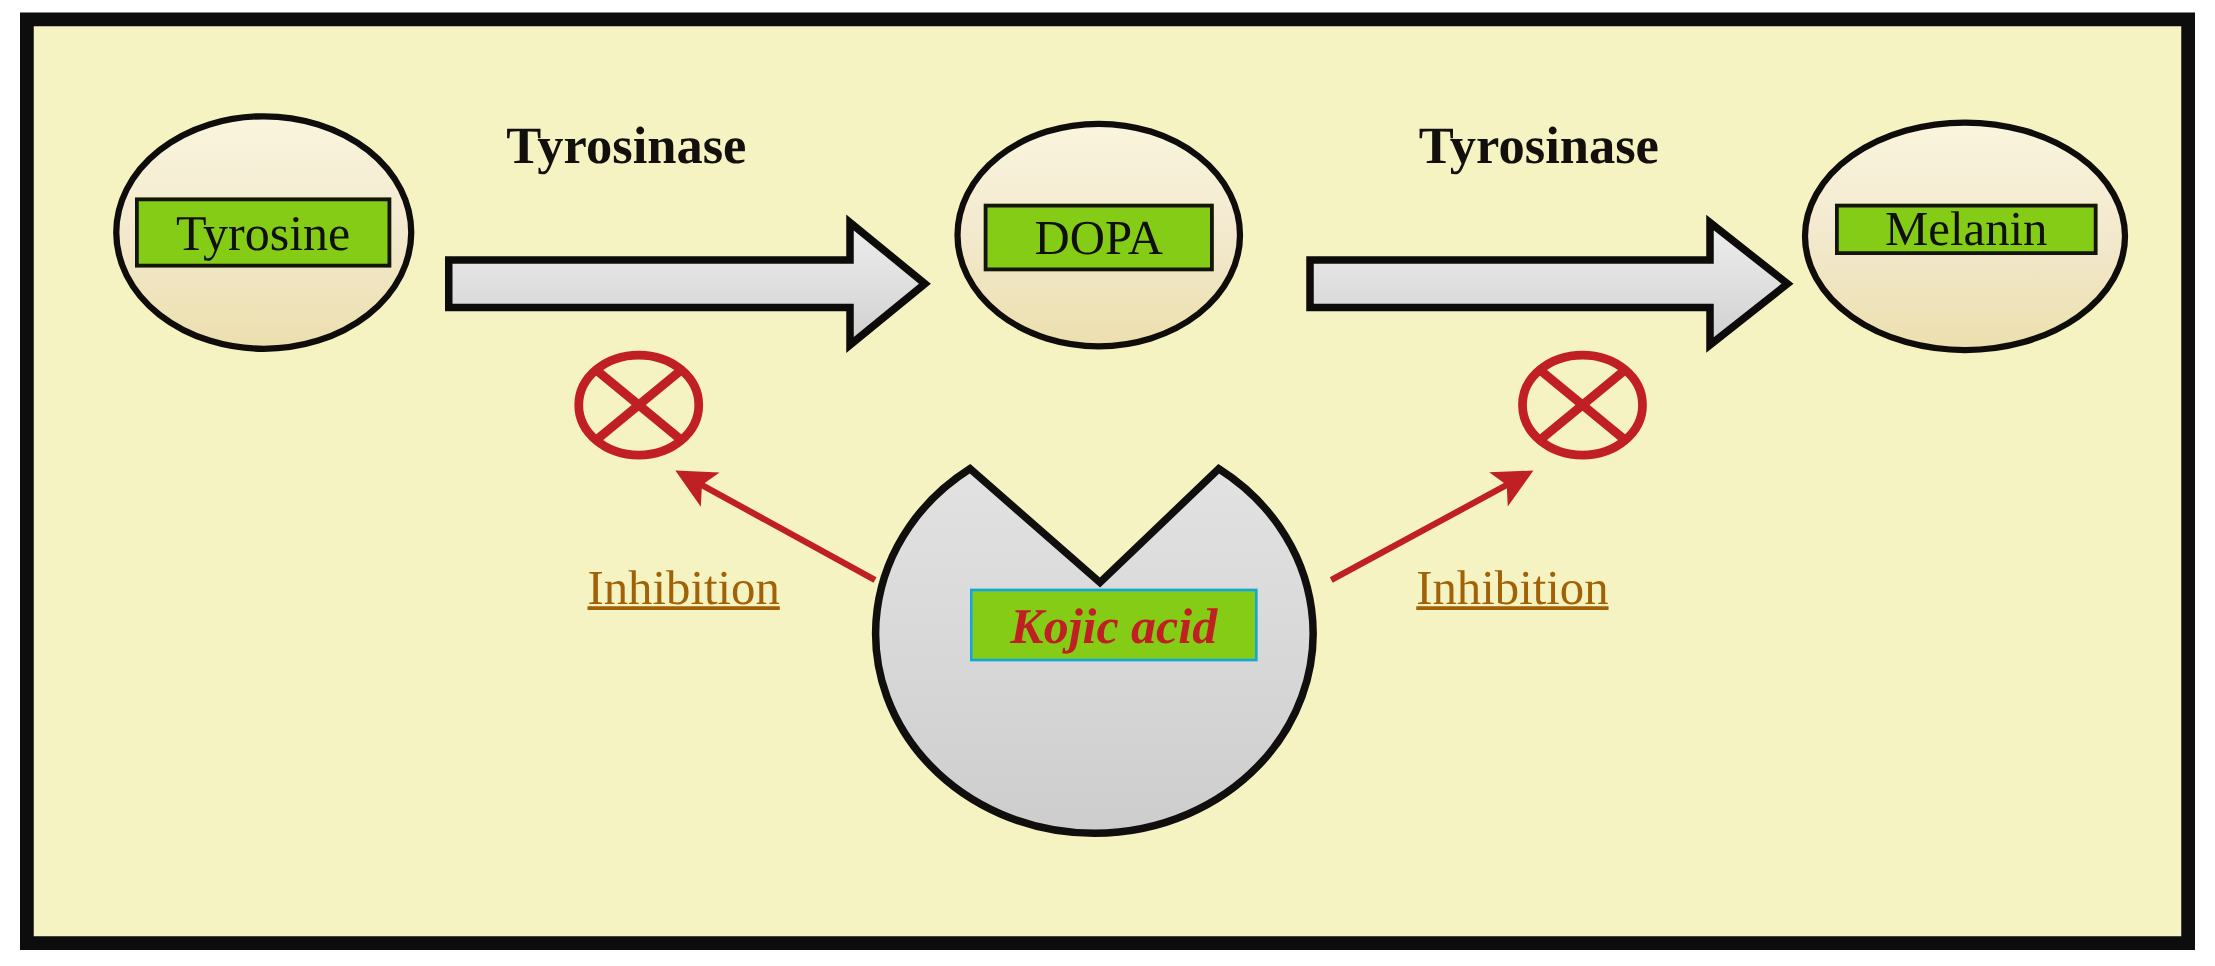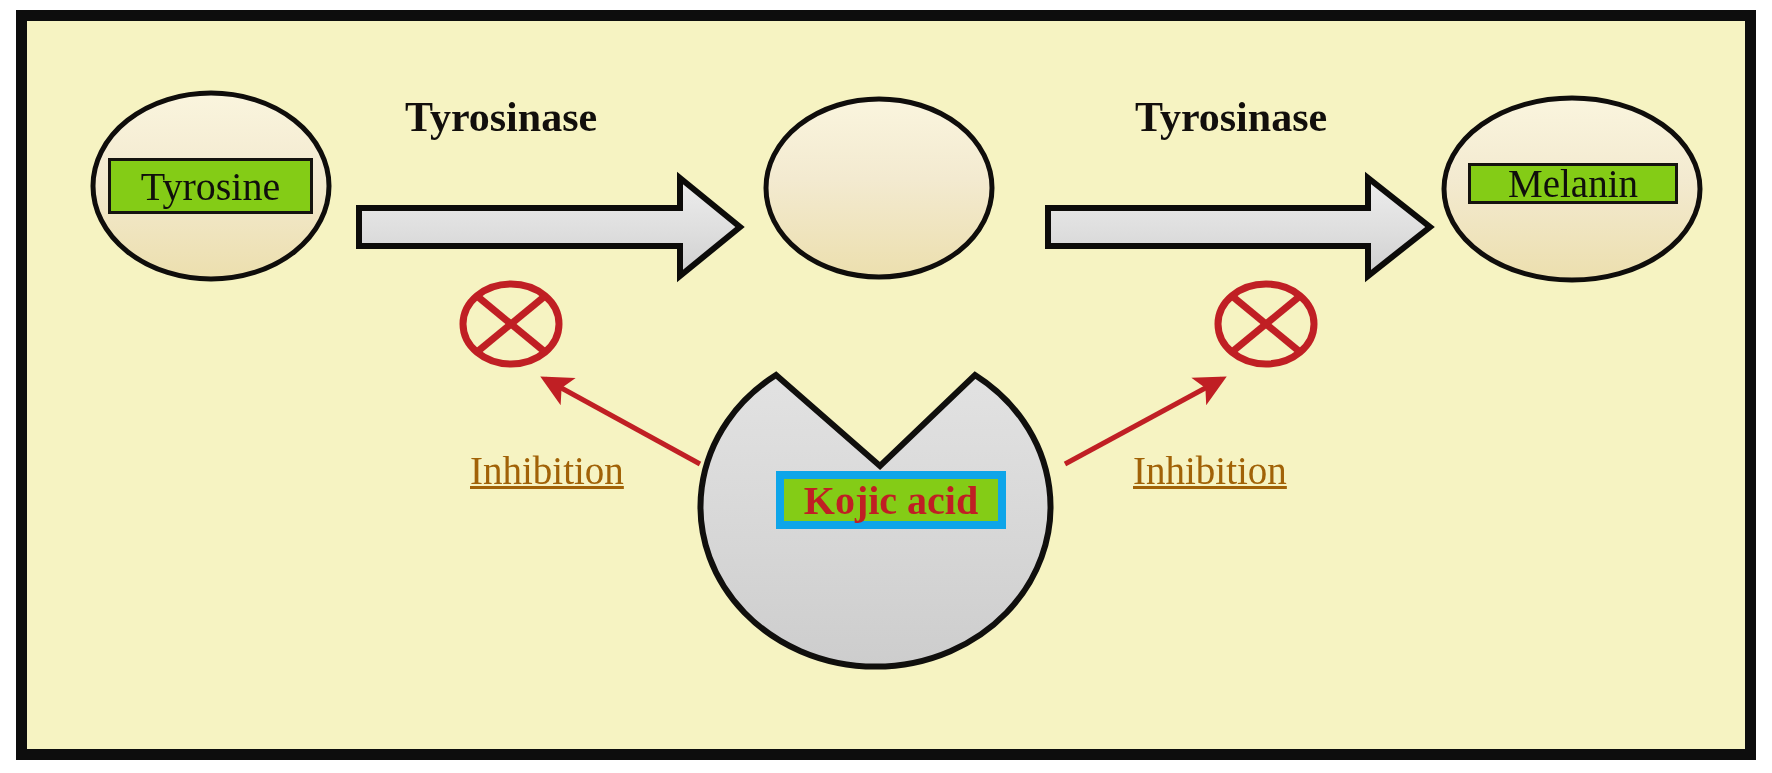--- a/index.html
+++ b/index.html
@@ -61,22 +61,23 @@
   #label-dopa      { left: 787px; top: 163px; width: 184px; height: 54px; font-size: 39px; }
   #label-melanin   { left: 1468px; top: 163px; width: 210px; height: 41px; font-size: 39px; }
 
   #label-kojic-acid {
     left: 776px;
     top: 471px;
     width: 230px;
     height: 58px;
     font-size: 40px;
     font-weight: bold;
+    font-style: italic;
     color: #c01f24;
-    border: 8px solid #0ea5e9;
+    border: 2px solid #0ea5e9;
   }
 
   .enzyme-label {
     position: absolute;
     font-family: Liberation Serif, serif;
     font-weight: bold;
     font-size: 42px;
     color: #120f0c;
     white-space: nowrap;
   }
@@ -150,20 +151,21 @@
 
     <line x1="700" y1="464" x2="545" y2="379" stroke="#c01f24" stroke-width="5" marker-end="url(#red-arrowhead)"></line>
 
     <line x1="1065" y1="464" x2="1222" y2="379" stroke="#c01f24" stroke-width="5" marker-end="url(#red-arrowhead)"></line>
   </svg>
 
   <div class="enzyme-label" id="enzyme-label-1">Tyrosinase</div>
   <div class="enzyme-label" id="enzyme-label-2">Tyrosinase</div>
 
   <div class="node-label-box" id="label-tyrosine">Tyrosine</div>
+  <div class="node-label-box" id="label-dopa">DOPA</div>
   <div class="node-label-box" id="label-melanin">Melanin</div>
 
   <div class="node-label-box" id="label-kojic-acid">Kojic acid</div>
 
   <div class="inhibition-label" id="inhibition-label-left">Inhibition</div>
   <div class="inhibition-label" id="inhibition-label-right">Inhibition</div>
 
 </div>
 
 </body></html>

